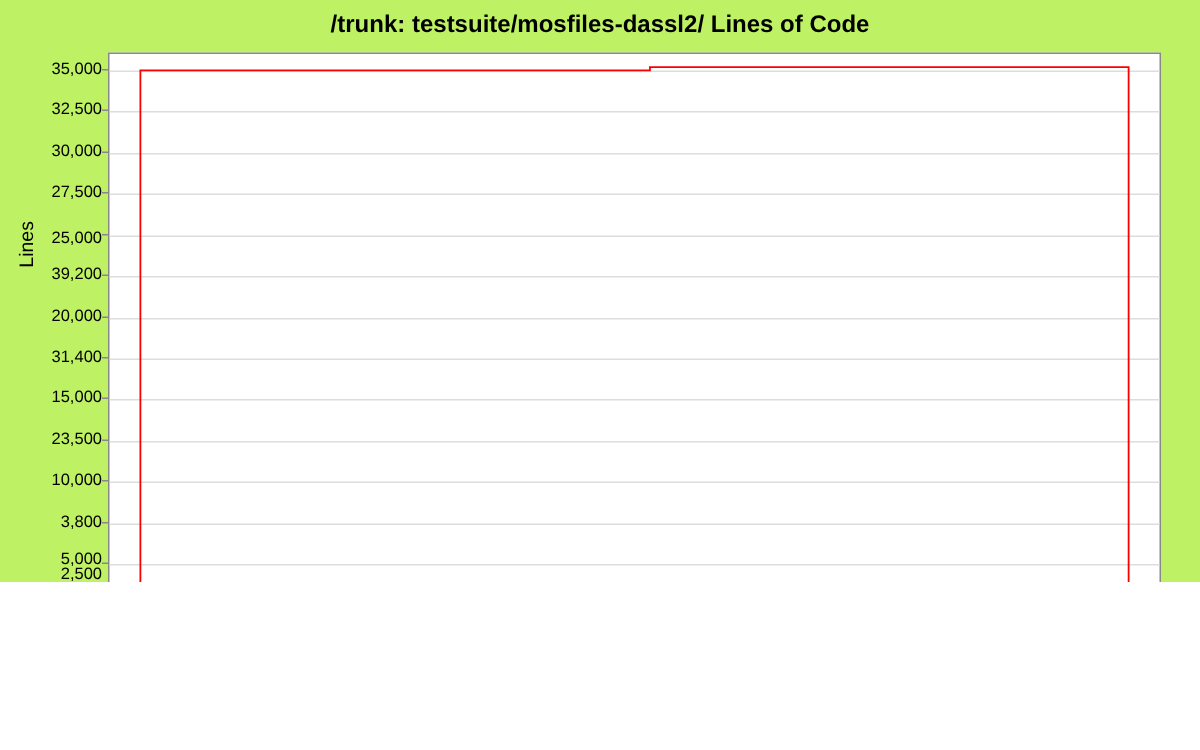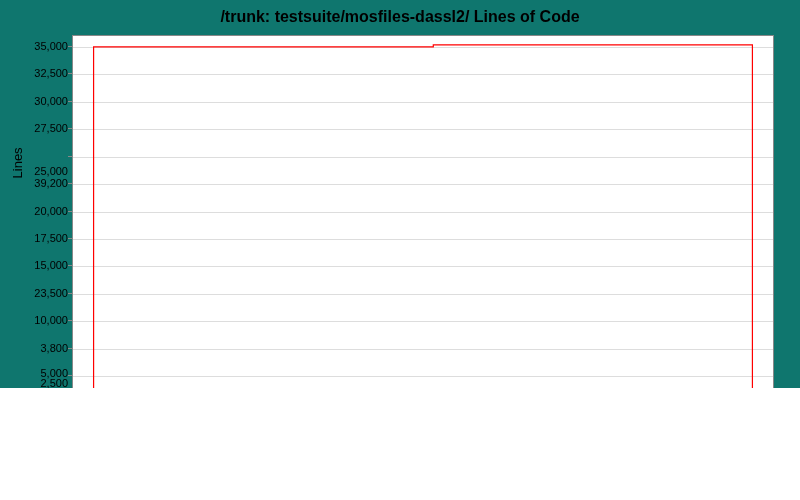--- a/index.html
+++ b/index.html
@@ -5,21 +5,21 @@
   body {
     margin: 0;
     padding: 0;
     font-family: sans-serif;
     background: #fff;
   }
   .chart-container {
     position: relative;
     width: 800px;
     height: 388px;
-    background: #0f766e;
+    background: #bef264;
   }
   .chart-title {
     position: absolute;
     top: 8px;
     left: 0;
     right: 0;
     text-align: center;
     font-size: 16px;
     font-weight: bold;
     color: #000;
@@ -113,27 +113,27 @@
       <div class="y-tick-label" style="top: 373px;">5,000</div>
       <div class="y-tick-mark" style="top: 375.139px;"></div>
       <div class="y-tick-label" style="top: 347.708px;">3,800</div>
       <div class="y-tick-mark" style="top: 347.708px;"></div>
       <div class="y-tick-label" style="top: 320.278px;">10,000</div>
       <div class="y-tick-mark" style="top: 320.278px;"></div>
       <div class="y-tick-label" style="top: 292.847px;">23,500</div>
       <div class="y-tick-mark" style="top: 292.847px;"></div>
       <div class="y-tick-label" style="top: 265.417px;">15,000</div>
       <div class="y-tick-mark" style="top: 265.417px;"></div>
-      <div class="y-tick-label" style="top: 237.986px;">17,500</div>
+      <div class="y-tick-label" style="top: 237.986px;">31,400</div>
       <div class="y-tick-mark" style="top: 237.986px;"></div>
       <div class="y-tick-label" style="top: 210.556px;">20,000</div>
       <div class="y-tick-mark" style="top: 210.556px;"></div>
       <div class="y-tick-label" style="top: 183.125px;">39,200</div>
       <div class="y-tick-mark" style="top: 183.125px;"></div>
-      <div class="y-tick-label" style="top: 171px;">25,000</div>
+      <div class="y-tick-label" style="top: 159px;">25,000</div>
       <div class="y-tick-mark" style="top: 155.694px;"></div>
       <div class="y-tick-label" style="top: 128.264px;">27,500</div>
       <div class="y-tick-mark" style="top: 128.264px;"></div>
       <div class="y-tick-label" style="top: 100.833px;">30,000</div>
       <div class="y-tick-mark" style="top: 100.833px;"></div>
       <div class="y-tick-label" style="top: 73.4028px; margin-left: 46px;">32,500</div>
       <div class="y-tick-mark" style="top: 73.4028px;"></div>
       <div class="y-tick-label" style="top: 45.9722px;">35,000</div>
       <div class="y-tick-mark" style="top: 45.9722px;"></div>
     </div>

